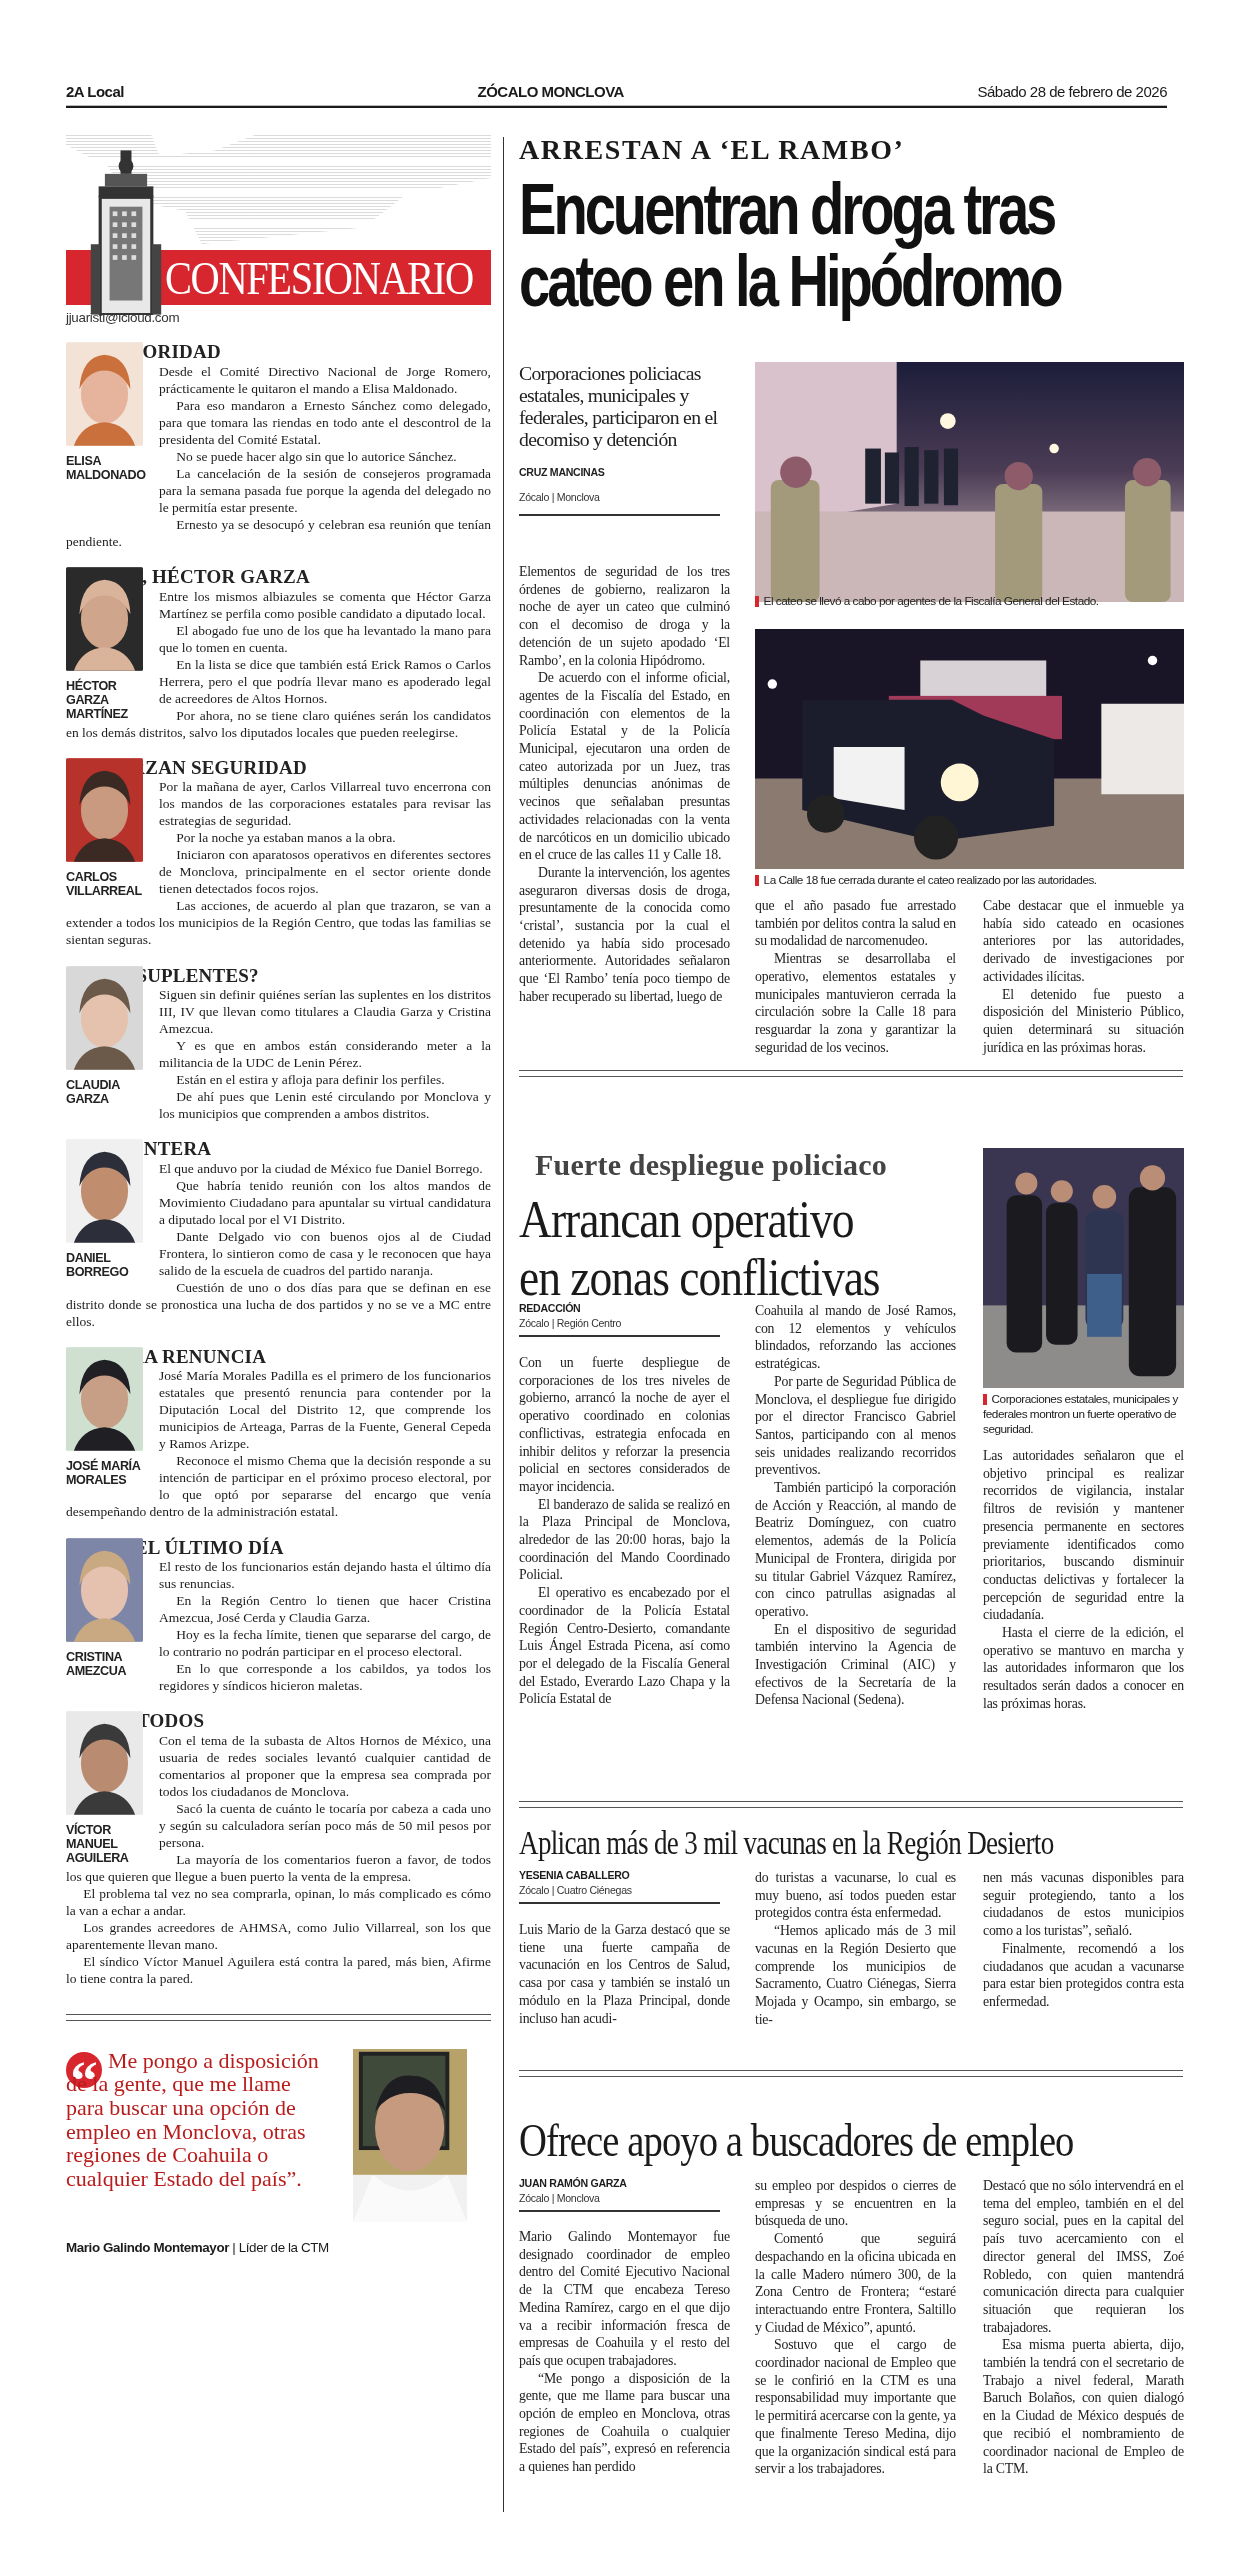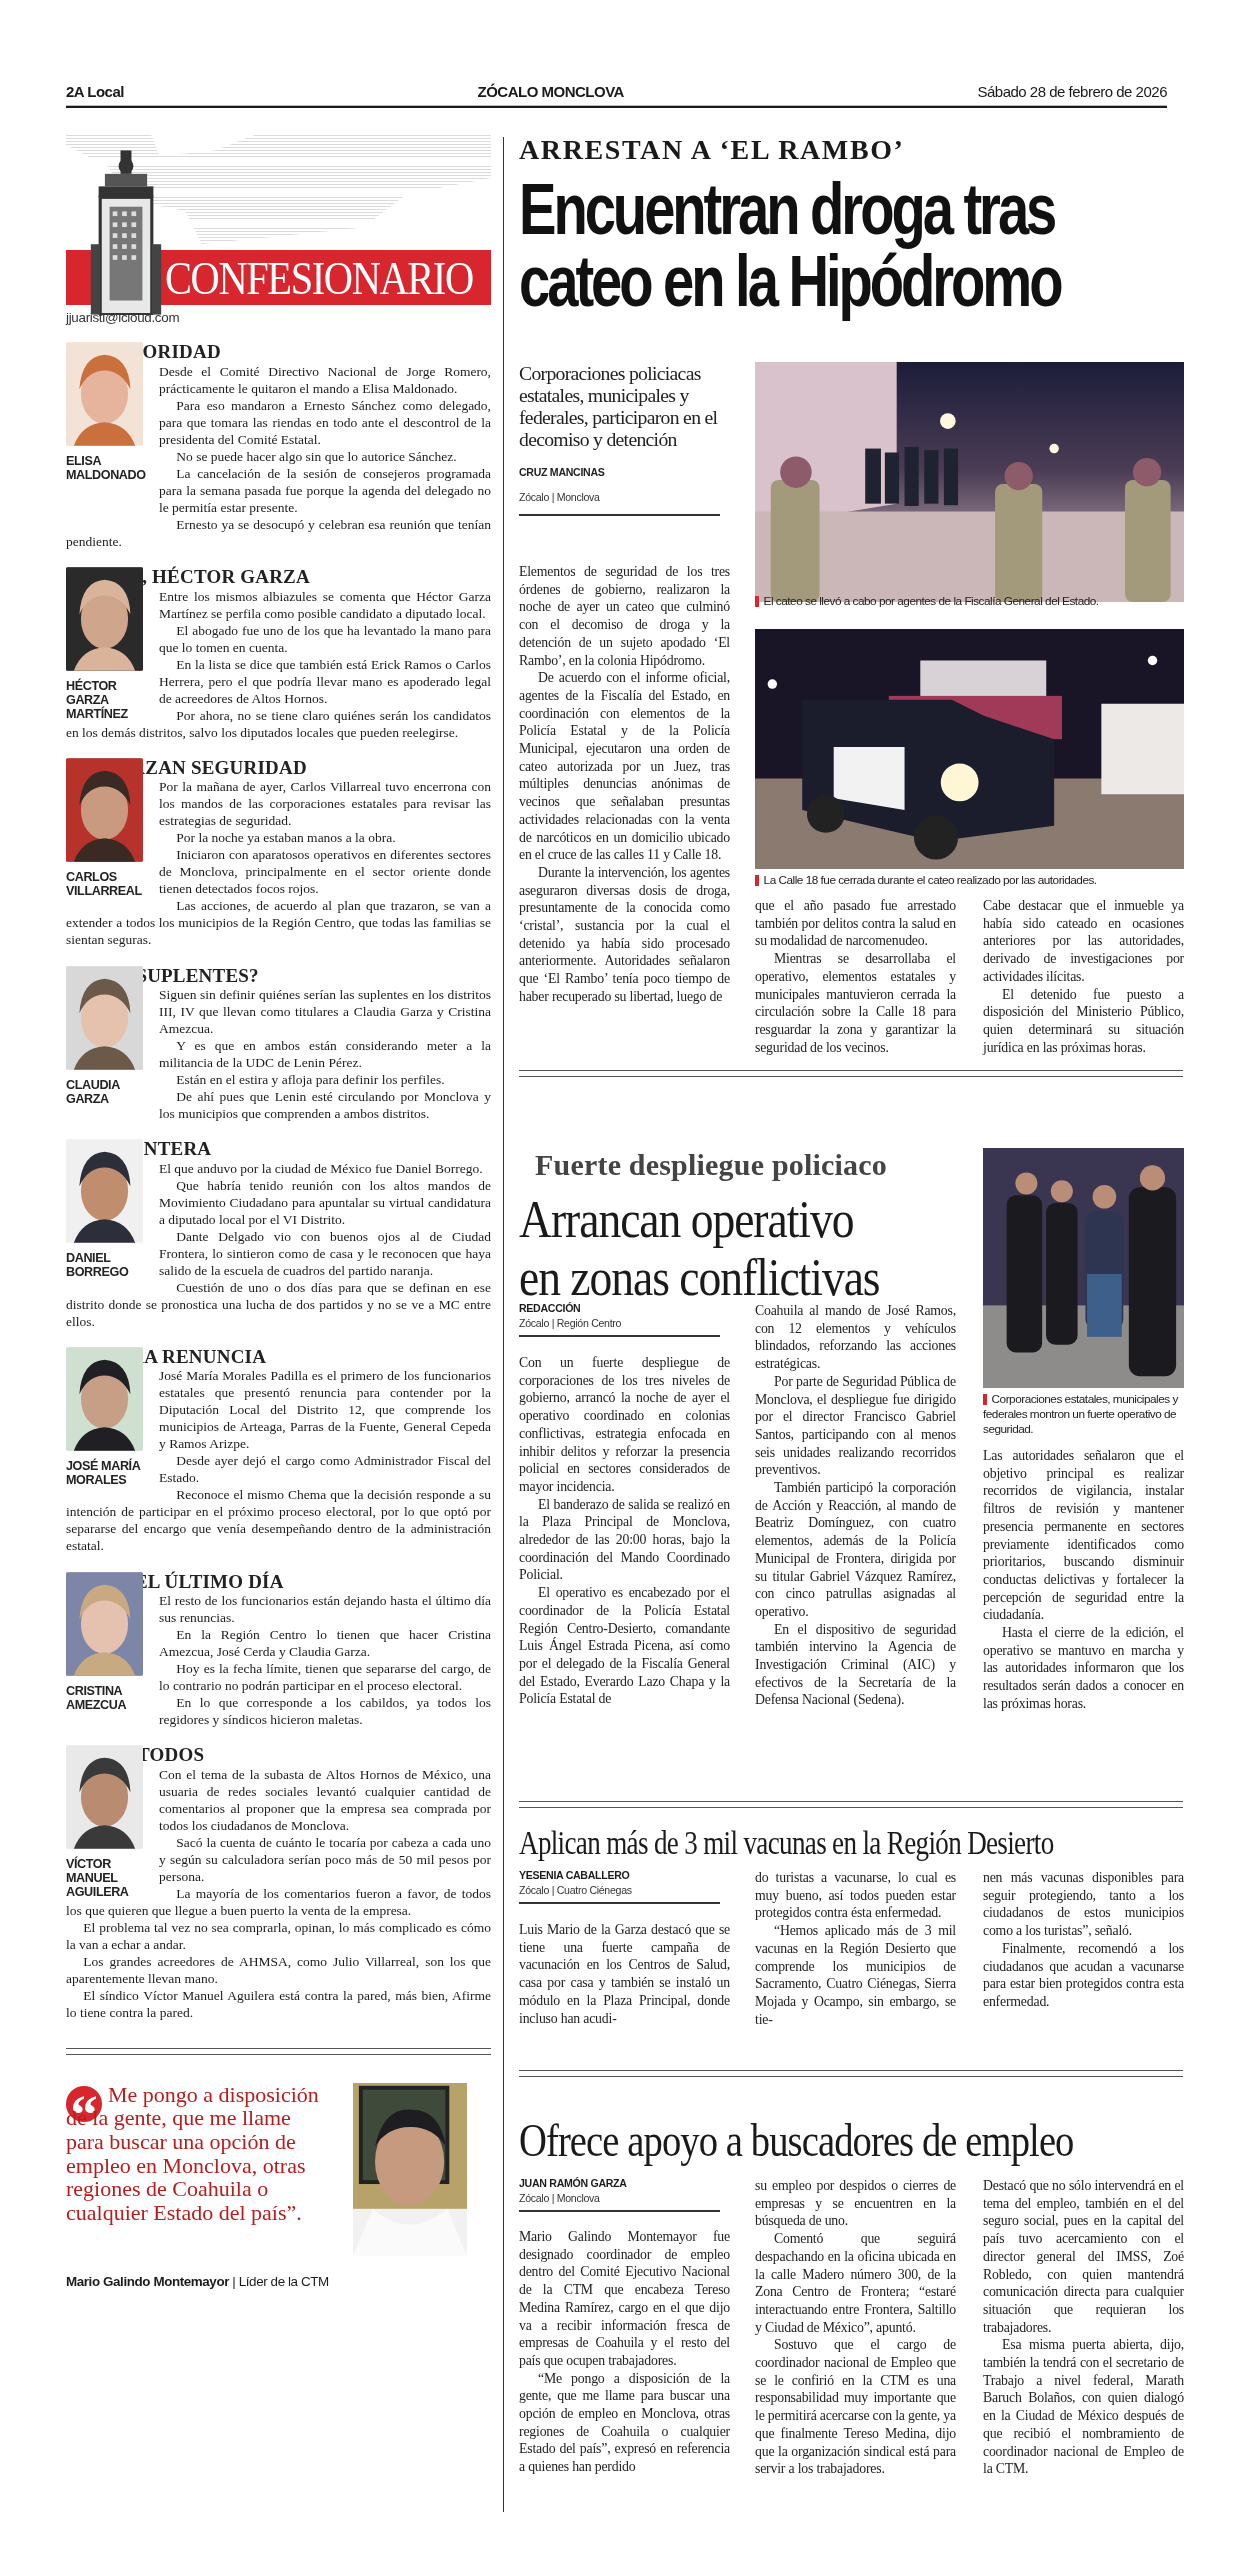--- a/index.html
+++ b/index.html
@@ -219,21 +219,20 @@
         <ellipse cx="49" cy="66" rx="30" ry="38" fill="#c79e86"></ellipse>
         <path d="M17 60 Q20 18 49 16 Q80 18 82 60 Q70 36 49 36 Q28 36 17 60Z" fill="#1f1f24"></path>
         <path d="M10 132 Q20 104 49 102 Q78 104 88 132Z" fill="#1f1f24"></path>
       </svg>
     </div>
     <div class="pname">JOSÉ MARÍA MORALES</div>
     <h3>PRIMERA RENUNCIA</h3>
     <div class="body">
       <div class="float-spacer" style="--sp:134px"></div>
     <p class="first">José María Morales Padilla es el primero de los funcionarios estatales que presentó renuncia para contender por la Diputación Local del Distrito 12, que comprende los municipios de Arteaga, Parras de la Fuente, General Cepeda y Ramos Arizpe.</p>
-          <p>Desde ayer dejó el cargo como Administrador Fiscal del Estado.</p>
           <p>Reconoce el mismo Chema que la decisión responde a su intención de participar en el próximo proceso electoral, por lo que optó por separarse del encargo que venía desempeñando dentro de la administración estatal.</p>
         </div>
       </div>
       <div class="item">
     <div class="photo">
       <svg width="77" height="104" viewBox="0 0 98 132">
         <rect width="98" height="132" fill="#7e86a8"></rect>
         <ellipse cx="49" cy="66" rx="30" ry="38" fill="#e5c1b0"></ellipse>
         <path d="M17 60 Q20 18 49 16 Q80 18 82 60 Q70 36 49 36 Q28 36 17 60Z" fill="#c9a982"></path>
         <path d="M10 132 Q20 104 49 102 Q78 104 88 132Z" fill="#c9a982"></path>

